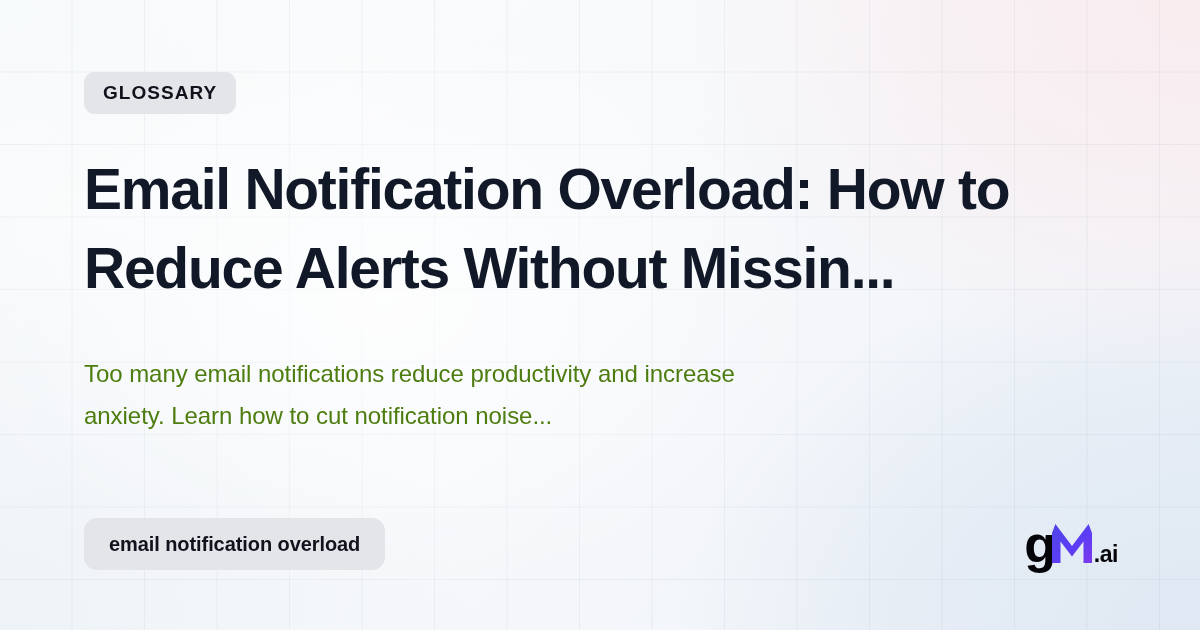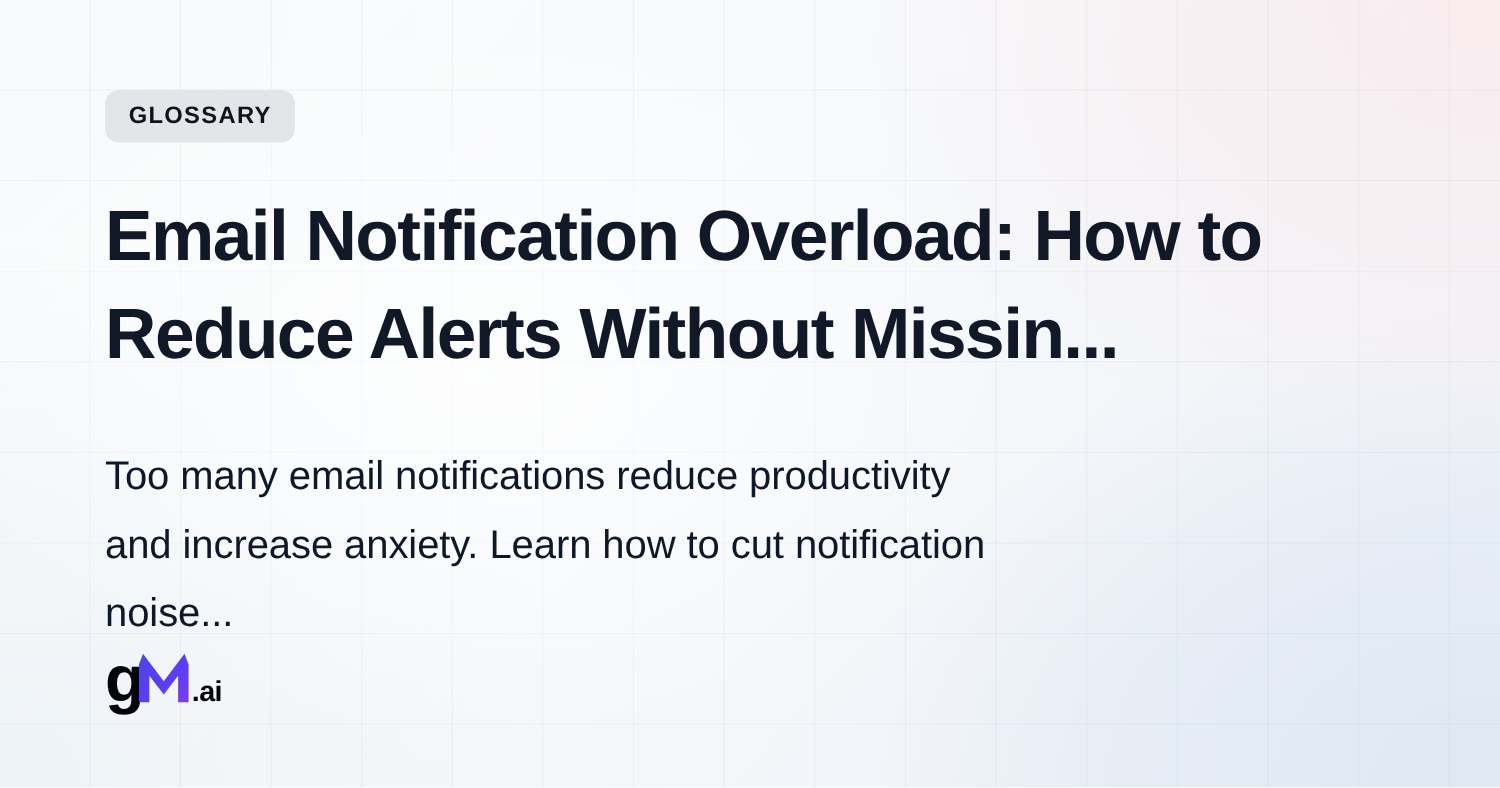--- a/index.html
+++ b/index.html
@@ -83,24 +83,24 @@
     font-size: 57px;
     font-weight: bold;
     line-height: 1.38;
     letter-spacing: -0.022em;
     color: #111827;
   }
 
   .subtitle {
     margin-top: 46px;
     max-width: 730px;
-    font-size: 32px;
+    font-size: 24px;
     font-weight: normal;
     line-height: 1.72;
-    color: #0f172a;
+    color: #4d7c0f;
     letter-spacing: -0.002em;
   }
 
   .footer {
     margin-top: auto;
     display: flex;
     align-items: center;
     justify-content: space-between;
   }
 
@@ -164,20 +164,21 @@
   <div class="content">
 
     <div class="badge">GLOSSARY</div>
 
     <h1 class="title">Email Notification Overload: How to Reduce Alerts Without Missin...</h1>
 
     <p class="subtitle">Too many email notifications reduce productivity and increase anxiety. Learn how to cut notification noise...</p>
 
     <div class="footer">
 
+      <div class="tag">email notification overload</div>
 
       <div class="logo">
         <span class="logo-word">
           <span>g</span>
           <span class="logo-m">
             <svg width="40" height="39" viewBox="0 0 40 39" aria-hidden="true">
               <defs>
                 <linearGradient id="mgrad" x1="0" y1="0" x2="1" y2="1">
                   <stop offset="0%" stop-color="#4F46E5"></stop>
                   <stop offset="55%" stop-color="#5B3DF5"></stop>

